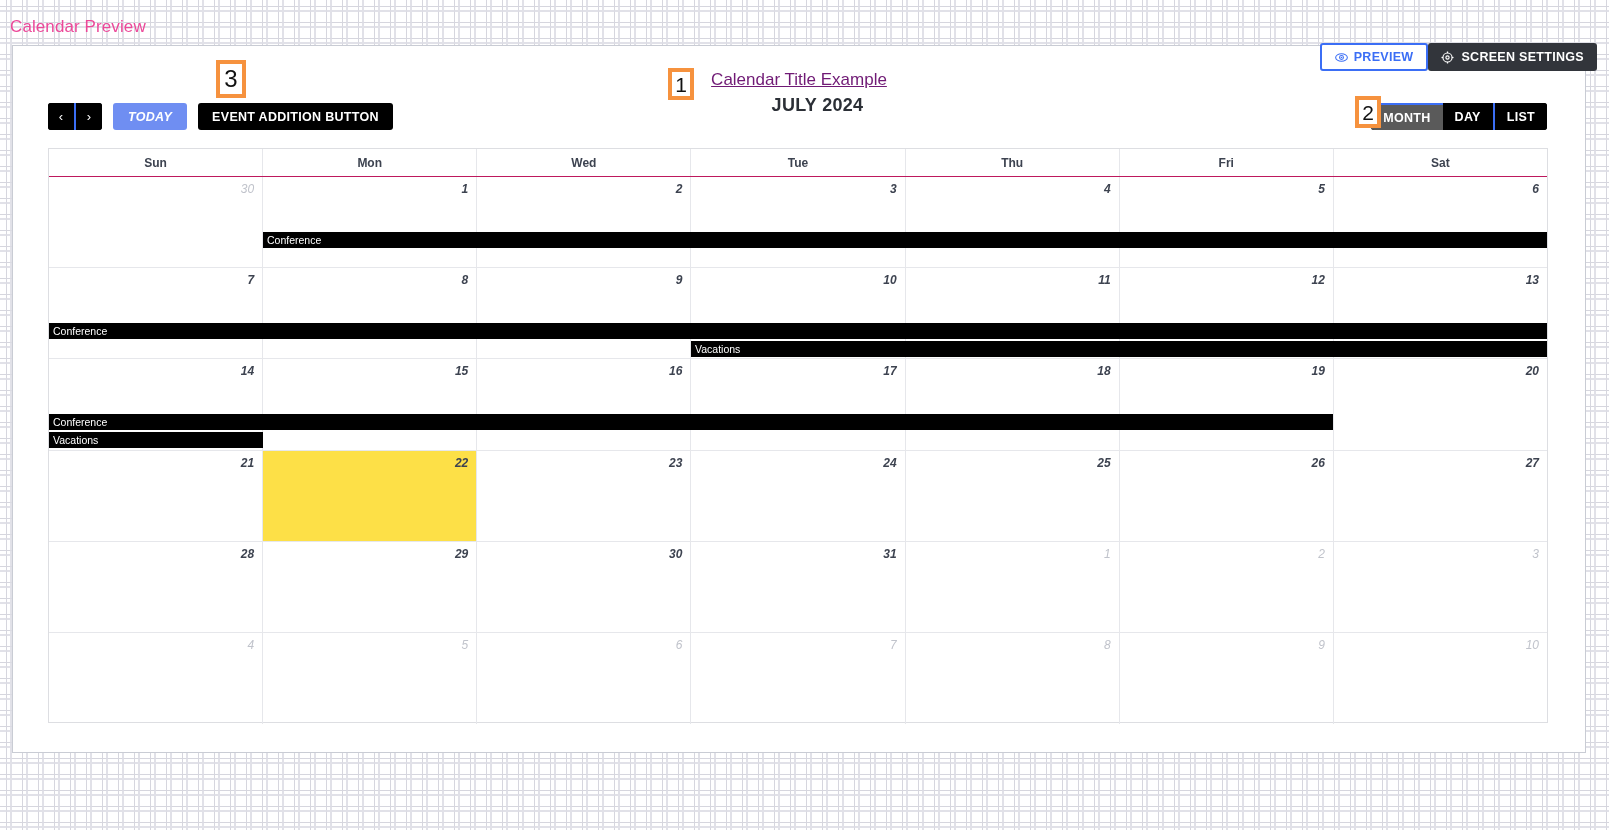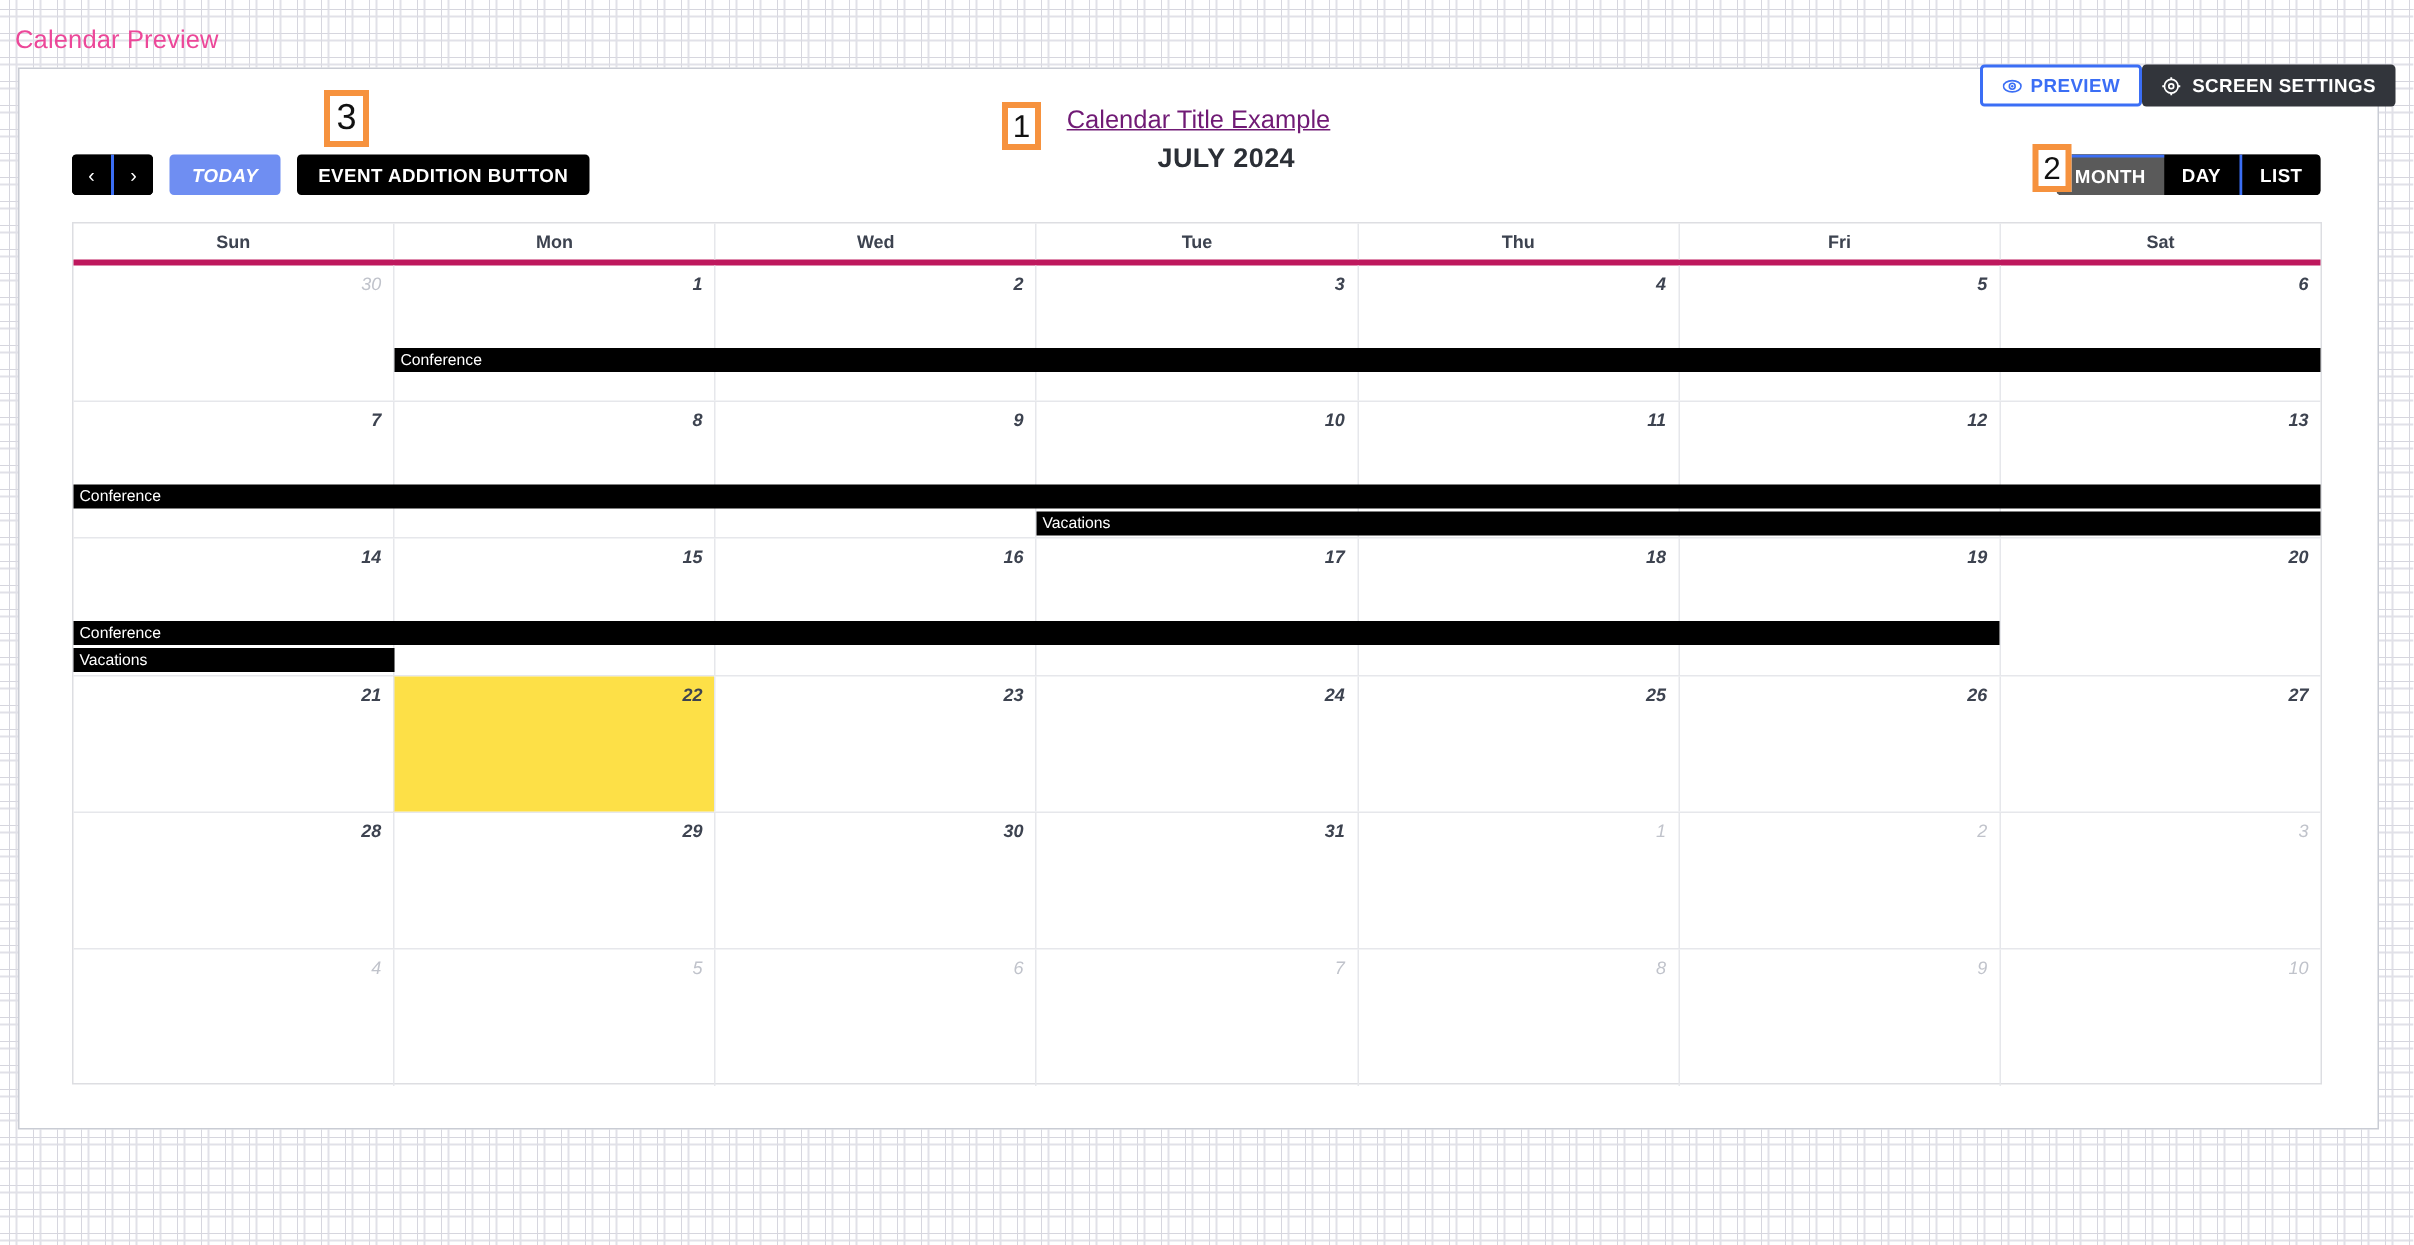--- a/index.html
+++ b/index.html
@@ -115,21 +115,21 @@
   }
   .viewgrp .vb.active { background: #5a5a5a; border-top: 2px solid #3b6ef5; }
   .viewgrp .vdiv { width: 2px; background: #3b6ef5; }
 
   
   .grid-wrap {
     position: absolute; left: 35px; top: 102px;
     width: 1500px; height: 575px;
     border: 1px solid #dddee2;
   }
-  .dow-row { display: flex; height: 28px; border-bottom: 4px solid #be185d; }
+  .dow-row { display: flex; height: 28px; border-bottom: 1px solid #be185d; }
   .dow {
     flex: 1 1 0; display: flex; align-items: center; justify-content: center;
     font-size: 12px; font-weight: bold; color: #3d4350;
     border-left: 1px solid #e6e7eb;
   }
   .dow:first-child { border-left: none; }
 
   .week {
     position: relative; display: flex; height: 91.2px;
     border-bottom: 1px solid #e6e7eb;

